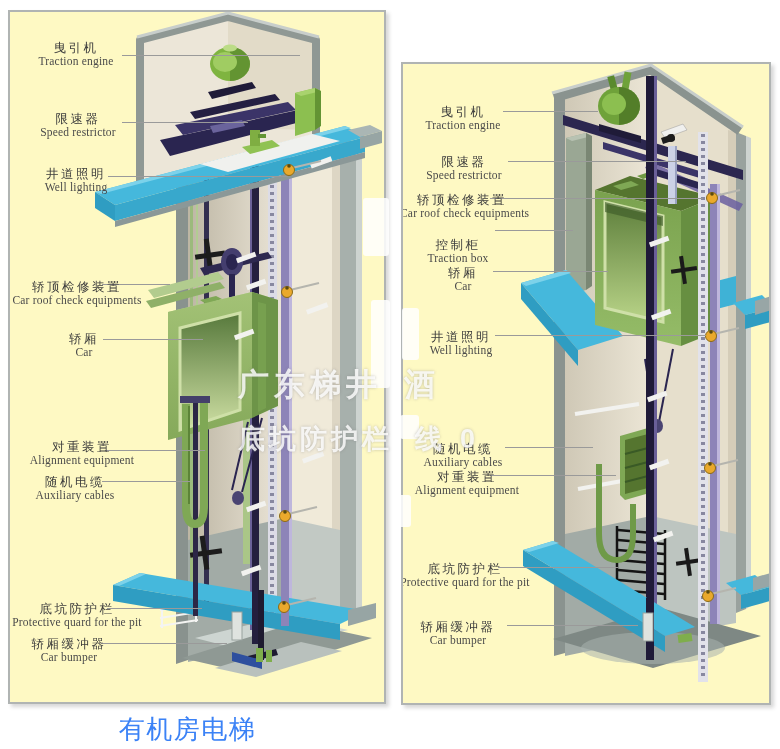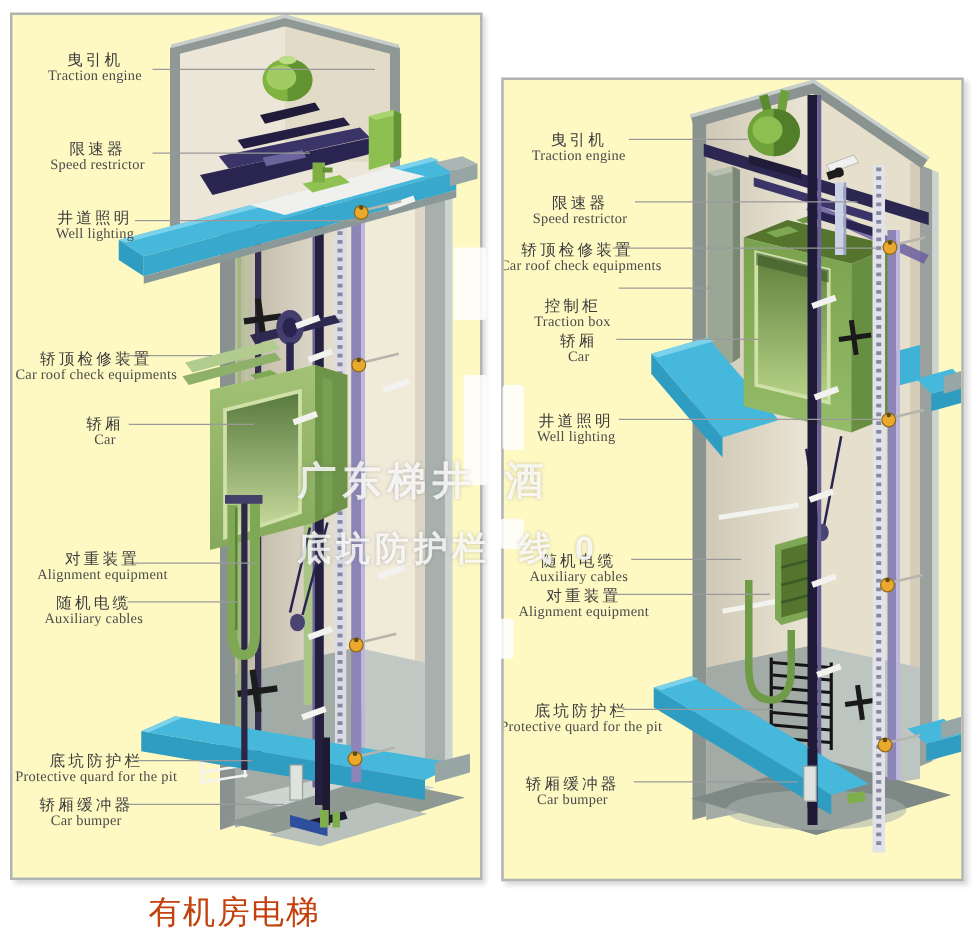--- a/index.html
+++ b/index.html
@@ -8,21 +8,21 @@
   .stage{position:absolute;left:0;top:0;width:780px;height:749px;background:#ffffff;}
   .panel{position:absolute;background:#fef9c3;border:2px solid #b0b4b3;overflow:hidden;
          box-shadow:3px 3px 4px rgba(0,0,0,0.16);}
   .panel-left{left:8px;top:10px;width:374px;height:690px;}
   .panel-right{left:401px;top:62px;width:366px;height:639px;}
   .panel svg{position:absolute;left:0;top:0;}
   .callout{position:absolute;text-align:center;z-index:5;}
   .callout .zh{font-size:12.5px;color:#3c3c3c;letter-spacing:2.5px;line-height:14px;white-space:nowrap;}
   .callout .en{font-size:11.5px;color:#4b4b4b;letter-spacing:0.2px;line-height:13.5px;white-space:nowrap;font-family:Liberation Serif, serif;}
   .leader{position:absolute;height:1px;background:#9a9a9a;z-index:4;}
-  .caption{position:absolute;font-size:26px;color:#c2410c;letter-spacing:1.5px;text-align:center;z-index:6;}
+  .caption{position:absolute;font-size:26px;color:#3b82f6;letter-spacing:1.5px;text-align:center;z-index:6;}
   .watermark{position:absolute;z-index:20;pointer-events:none;white-space:nowrap;
              color:rgba(255,255,255,0.82);text-shadow:0 0 3px rgba(120,120,120,0.45);font-weight:bold;}
   .wm1{left:238px;top:364px;font-size:31px;letter-spacing:5px;}
   .wm2{left:238px;top:421px;font-size:27px;letter-spacing:4px;}
   .wm-gap1{display:inline-block;width:14px;}
   .wm-gap2{display:inline-block;width:22px;}
   .wm-block{position:absolute;background:rgba(255,255,255,0.85);border-radius:3px;z-index:19;pointer-events:none;}
 </style>
 </head>
 <body>

